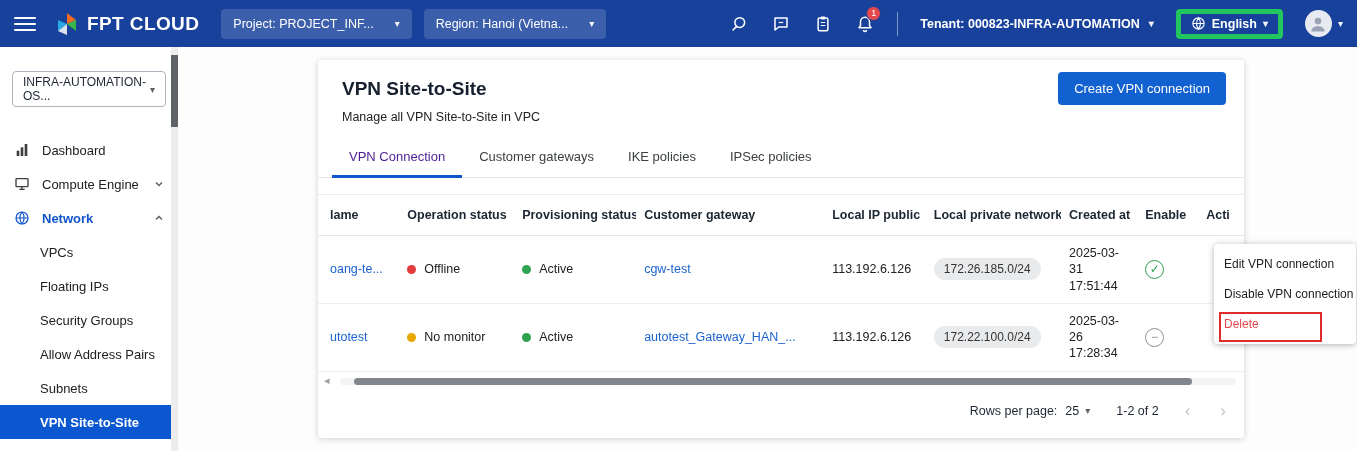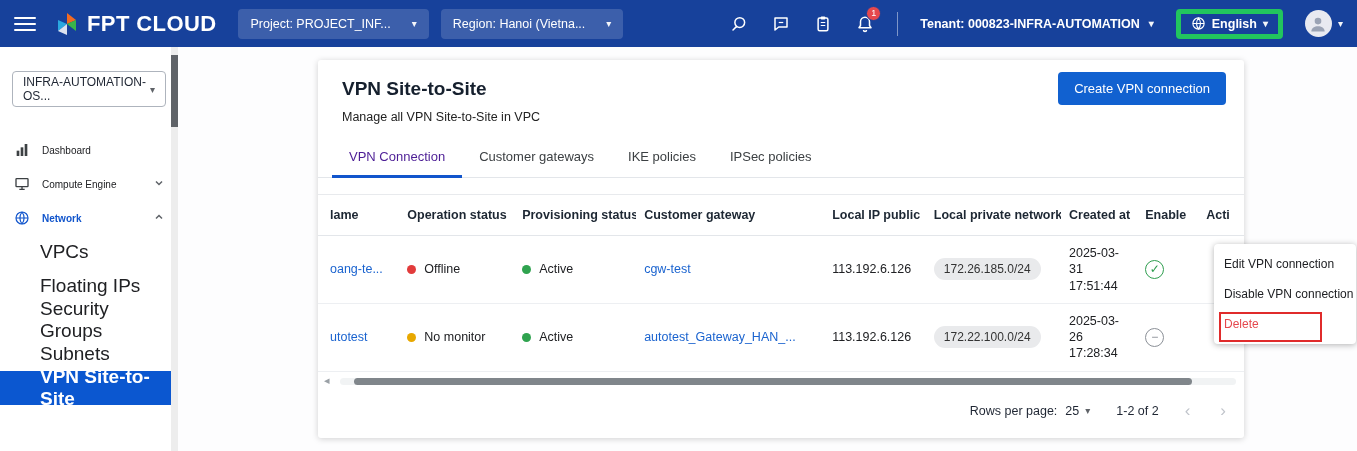--- a/index.html
+++ b/index.html
@@ -5,21 +5,21 @@
   *{box-sizing:border-box;margin:0;padding:0}
   html,body{width:1357px;height:451px;overflow:hidden;background:#fff;
     font-family:"Liberation Sans",sans-serif;position:relative}
 
   
   .topbar{height:47px;background:#17419b;display:flex;align-items:center;
     padding:0 14px;color:#fff}
   .hamburger{width:22px;display:flex;flex-direction:column;gap:4px;cursor:pointer}
   .hamburger span{height:2px;background:#fff;border-radius:1px}
   .logo{display:flex;align-items:center;gap:7px;margin-left:18px}
-  .logo-text{font-size:22px;font-weight:bold;letter-spacing:.4px}
+  .logo-text{font-size:19px;font-weight:bold;letter-spacing:.4px}
   .pill{background:rgba(255,255,255,.16);border-radius:4px;height:30px;display:flex;
     align-items:center;gap:21px;padding:0 12px;font-size:12.5px;cursor:pointer;white-space:nowrap}
   .pill.project{margin-left:22px}
   .pill.region{margin-left:12px}
   .caret{font-size:10px;opacity:.95}
   .top-right{margin-left:auto;display:flex;align-items:center;gap:22px}
   .icon-btn{position:relative;width:20px;height:20px;display:flex;align-items:center;
     justify-content:center;cursor:pointer}
   .badge{position:absolute;top:-8px;left:11px;background:#e5484d;color:#fff;font-size:9px;
     min-width:15px;height:15px;border-radius:8px;display:flex;align-items:center;
@@ -37,25 +37,25 @@
   .shell{display:flex;height:404px}
   .sidebar{width:178px;background:#fff;position:relative;flex-shrink:0}
   .sb-track{position:absolute;right:0;top:0;bottom:0;width:7px;background:#ededed}
   .sb-thumb{position:absolute;right:0;top:8px;width:7px;height:72px;background:#5f6368;cursor:pointer}
   .ws-select{margin:24px 12px 0;border:1px solid #aeb4bd;border-radius:4px;height:36px;
     display:flex;align-items:center;justify-content:space-between;padding:0 10px;
     font-size:12px;color:#1f2633;cursor:pointer}
   .ws-select .caret{color:#5f6368;opacity:1}
   .menu{margin-top:26px}
   .menu-item{height:34px;display:flex;align-items:center;gap:12px;padding:0 14px;
-    font-size:10px;color:#202124;cursor:pointer}
+    font-size:13px;color:#202124;cursor:pointer}
   .menu-item .chev{margin-left:auto}
   .menu-item.net{color:#1155cc;font-weight:bold}
   .sub-item{height:34px;display:flex;align-items:center;padding:0 14px 0 40px;
-    font-size:19px;color:#202124;cursor:pointer}
+    font-size:13px;color:#202124;cursor:pointer}
   .sub-item.active{background:#0b57d0;color:#fff;font-weight:bold}
 
   
   .main{flex:1;position:relative;background:#fdfdfe}
   .card{position:absolute;left:140px;top:13px;width:926px;background:#fff;
     box-shadow:0 1px 6px rgba(0,0,0,.18);border-radius:3px}
   .card-head{position:relative;padding:18px 24px 0}
   .page-title{font-size:19px;font-weight:bold;color:#16202e}
   .page-sub{margin-top:10px;font-size:12.5px;color:#222}
   .create-btn{position:absolute;top:12px;right:18px;background:#1161d0;color:#fff;
@@ -244,20 +244,23 @@
       </div>
 
       <div class="sub-item">
         <span>VPCs</span>
       </div>
       <div class="sub-item">
         <span>Floating IPs</span>
       </div>
       <div class="sub-item">
         <span>Security Groups</span>
+      </div>
+      <div class="sub-item">
+        <span>Allow Address Pairs</span>
       </div>
       <div class="sub-item">
         <span>Subnets</span>
       </div>
       <div class="sub-item active">
         <span>VPN Site-to-Site</span>
       </div>
     </div>
 
     <div class="sb-track"></div>

